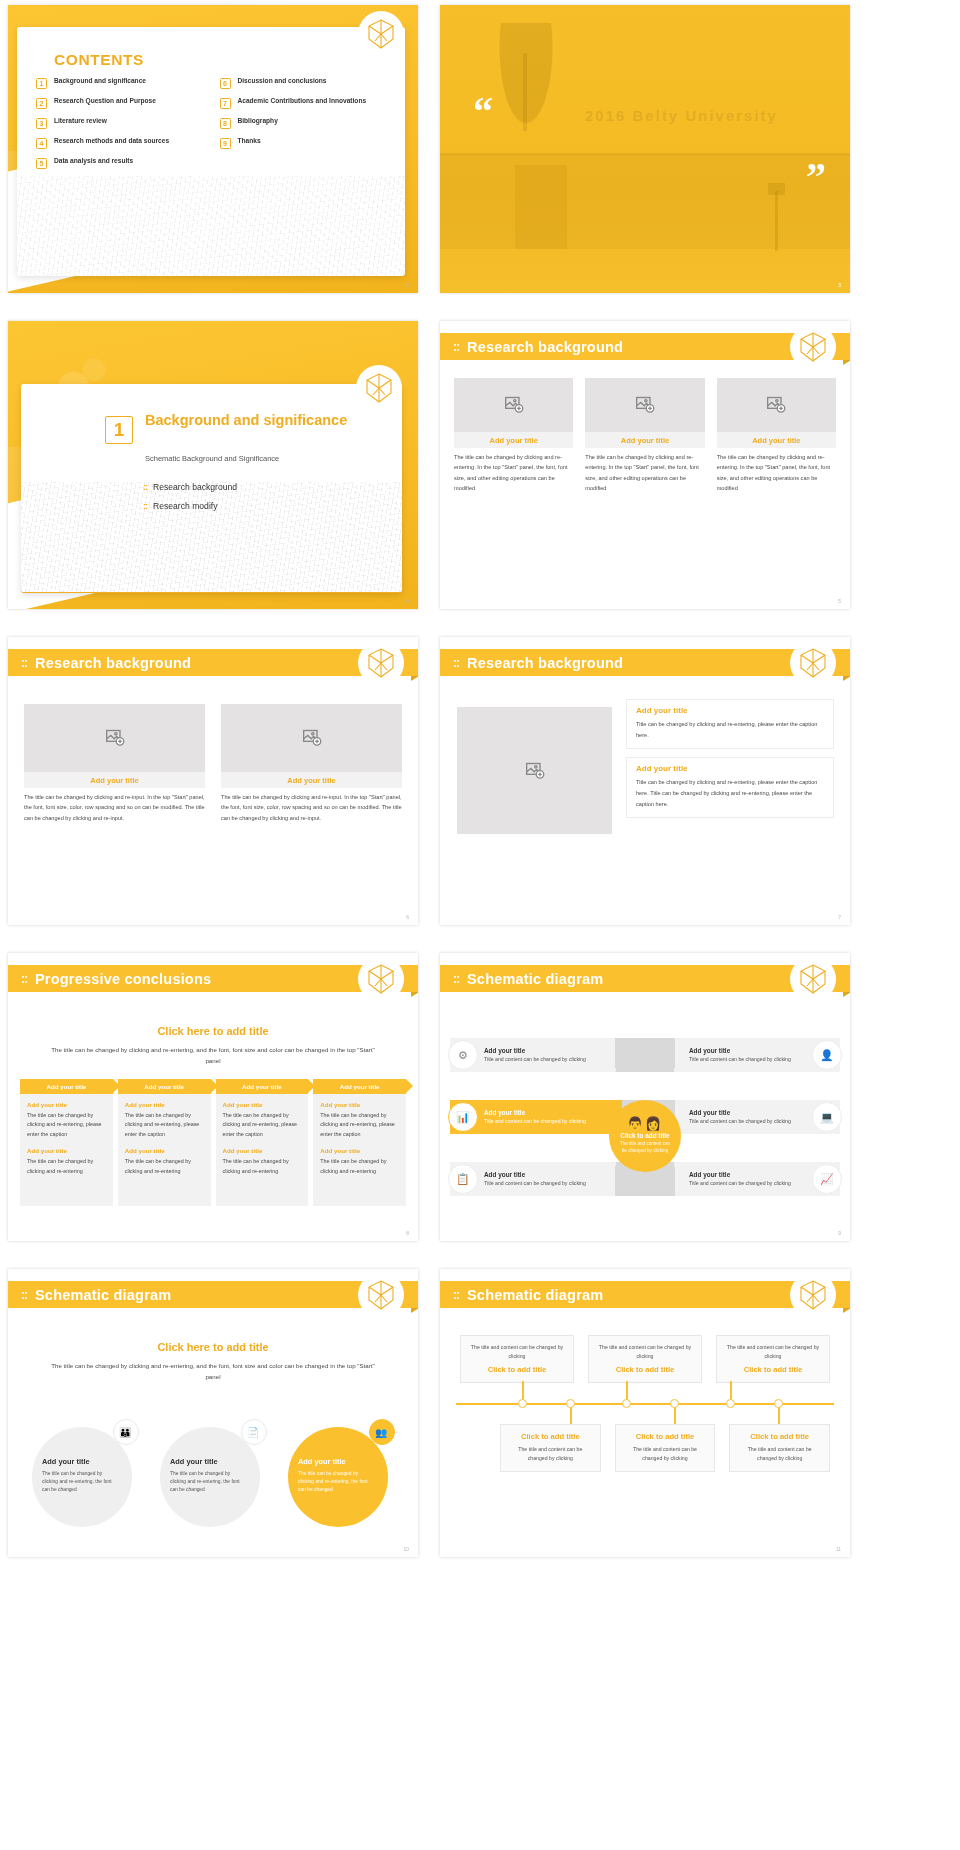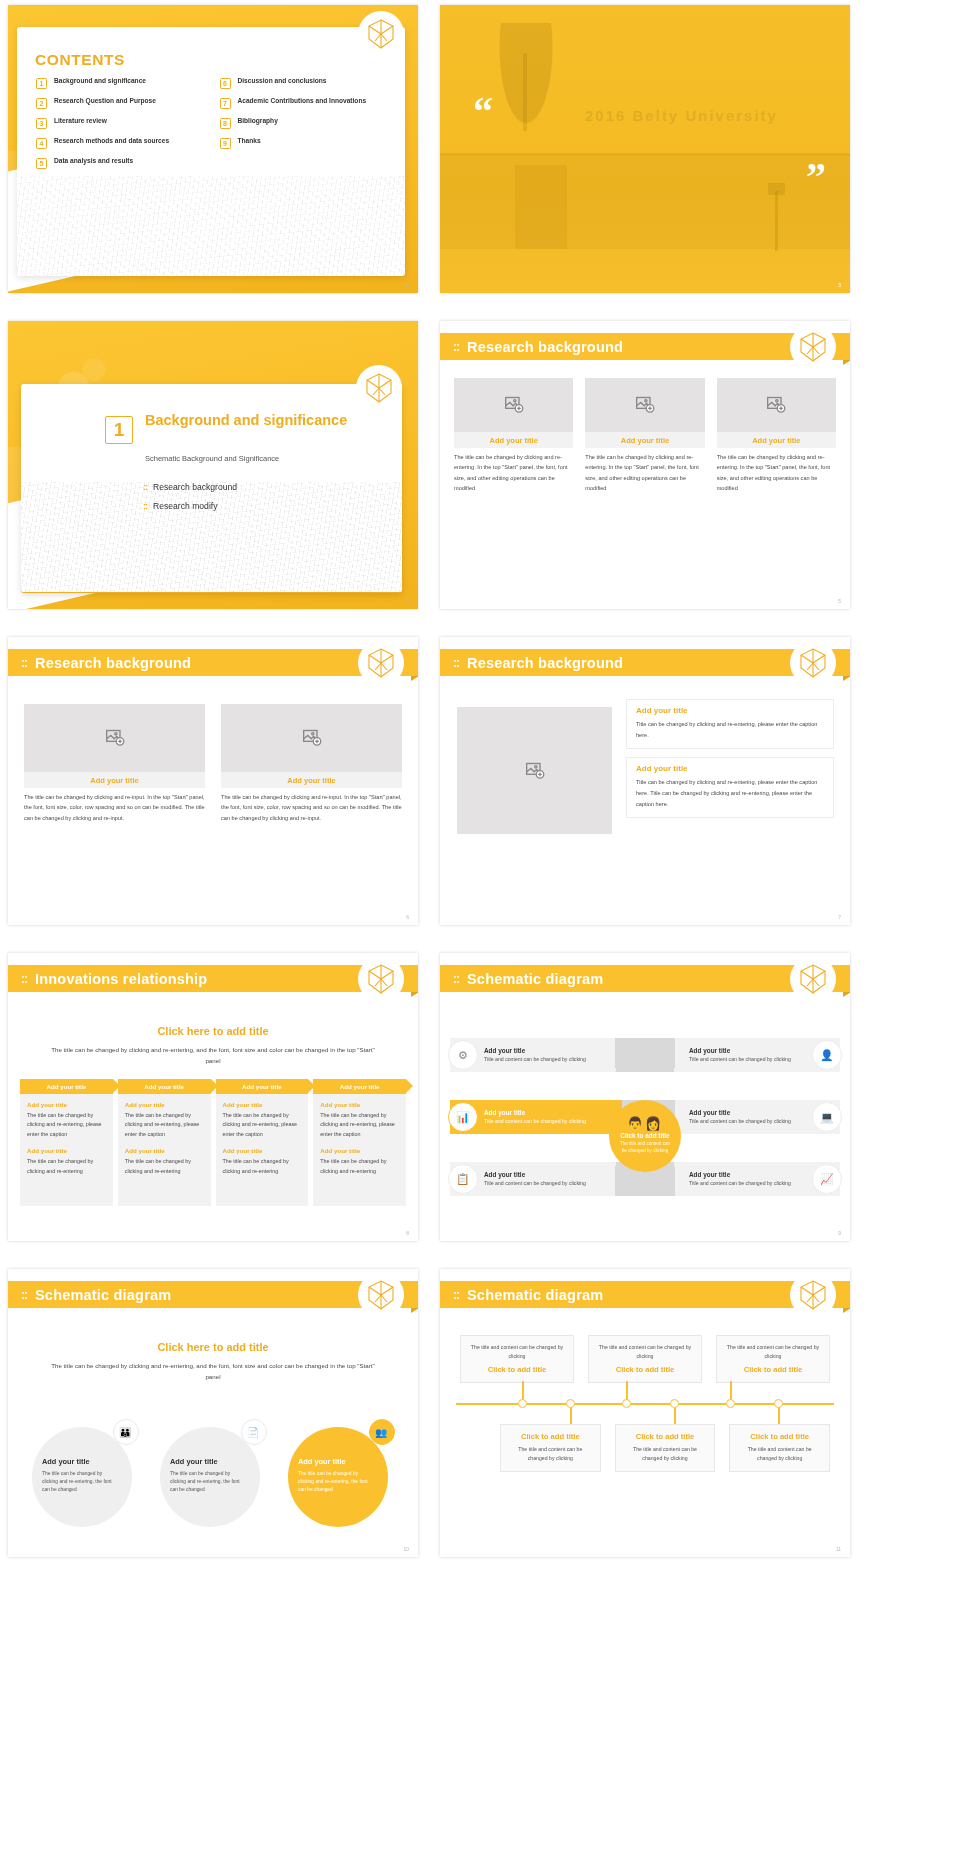--- a/index.html
+++ b/index.html
@@ -83,21 +83,21 @@
     overflow:hidden;
   }
   .card1 .wave{
     position:absolute; left:0; right:0; bottom:0; height:100px;
     background:
       repeating-linear-gradient(98deg, rgba(200,200,200,0.30) 0 0.6px, transparent 0.6px 4.4px),
       repeating-linear-gradient(-6deg, rgba(210,210,210,0.22) 0 0.6px, transparent 0.6px 5.5px);
     opacity:0.85;
   }
   .contents-h{
-    position:absolute; left:18px; top:24px;
+    position:absolute; left:37px; top:24px;
     font-size:15.5px; font-weight:bold; color:#f0ad1f; letter-spacing:0.6px;text-align:right;
   }
   .toc{
     position:absolute; left:19px; top:50px; right:16px;
     display:grid; grid-template-columns:1fr 1fr; column-gap:14px; row-gap:0px;
     grid-auto-flow:column; grid-template-rows:repeat(5,auto);
   }
   .toc-item{ display:flex; align-items:flex-start; gap:7px; height:20px; }
   .toc-num{
     width:11px; height:11px; min-width:11px; margin-top:1px;
@@ -556,21 +556,21 @@
         <div class="s7-t">Add your title</div>
         <div class="s7-p">Title can be changed by clicking and re-entering, please enter the caption here. Title can be changed by clicking and re-entering, please enter the caption here.</div>
       </div>
     </div>
     <div class="pg">7</div>
   </div>
 
   <div class="slide">
     <div class="bar">
       <span class="bar-dots">::</span>
-      <span class="bar-title">Innovations relationship</span>
+      <span class="bar-title">Progressive conclusions</span>
     </div>
     <div class="logo" style="right:14px; top:3px;">
       <svg viewBox="0 0 26 30" fill="none" stroke="#f0ad1f" stroke-width="1.1">
           <path d="M13 1 L25 7 V20 L13 29 L1 20 V7 Z"></path>
           <path d="M13 1 V29"></path>
           <path d="M1 7 L13 15 L25 7"></path>
           <path d="M7 22 L13 15 L19 22"></path>
         </svg>
     </div>
     <div class="ctr-title">Click here to add title</div>

